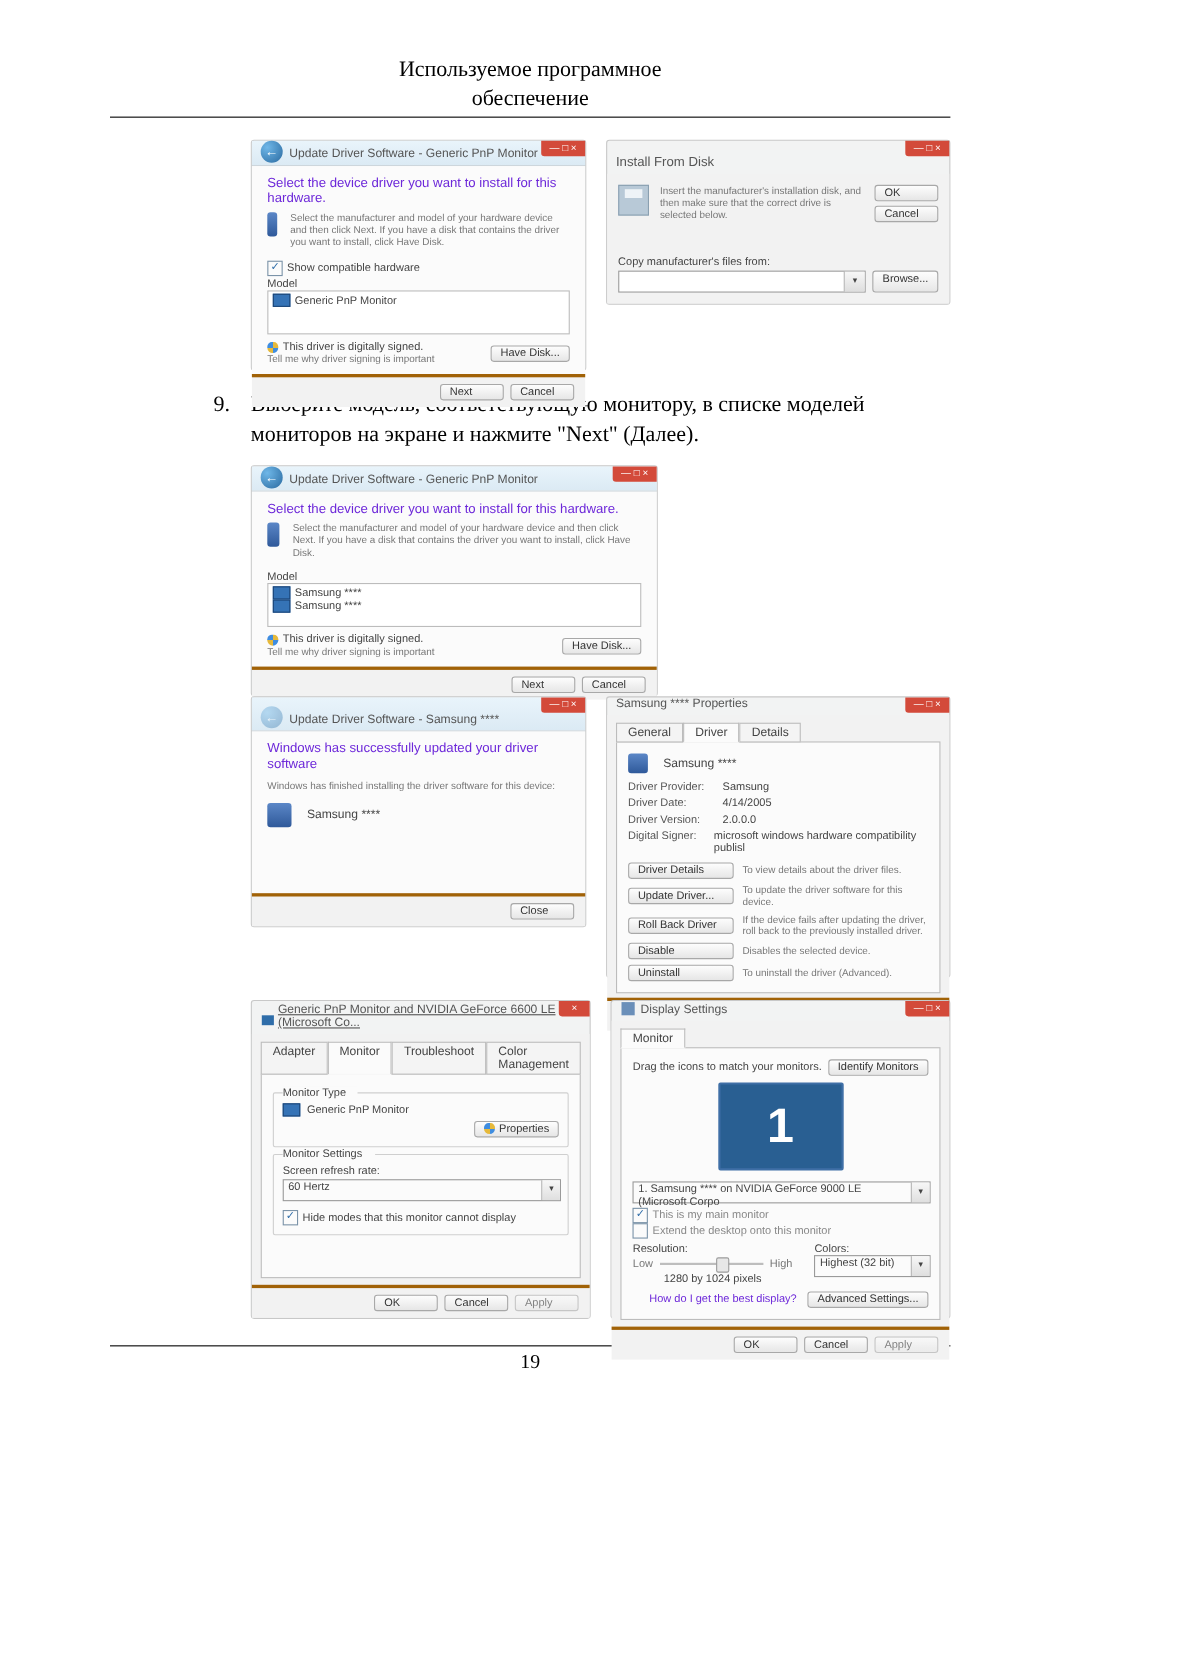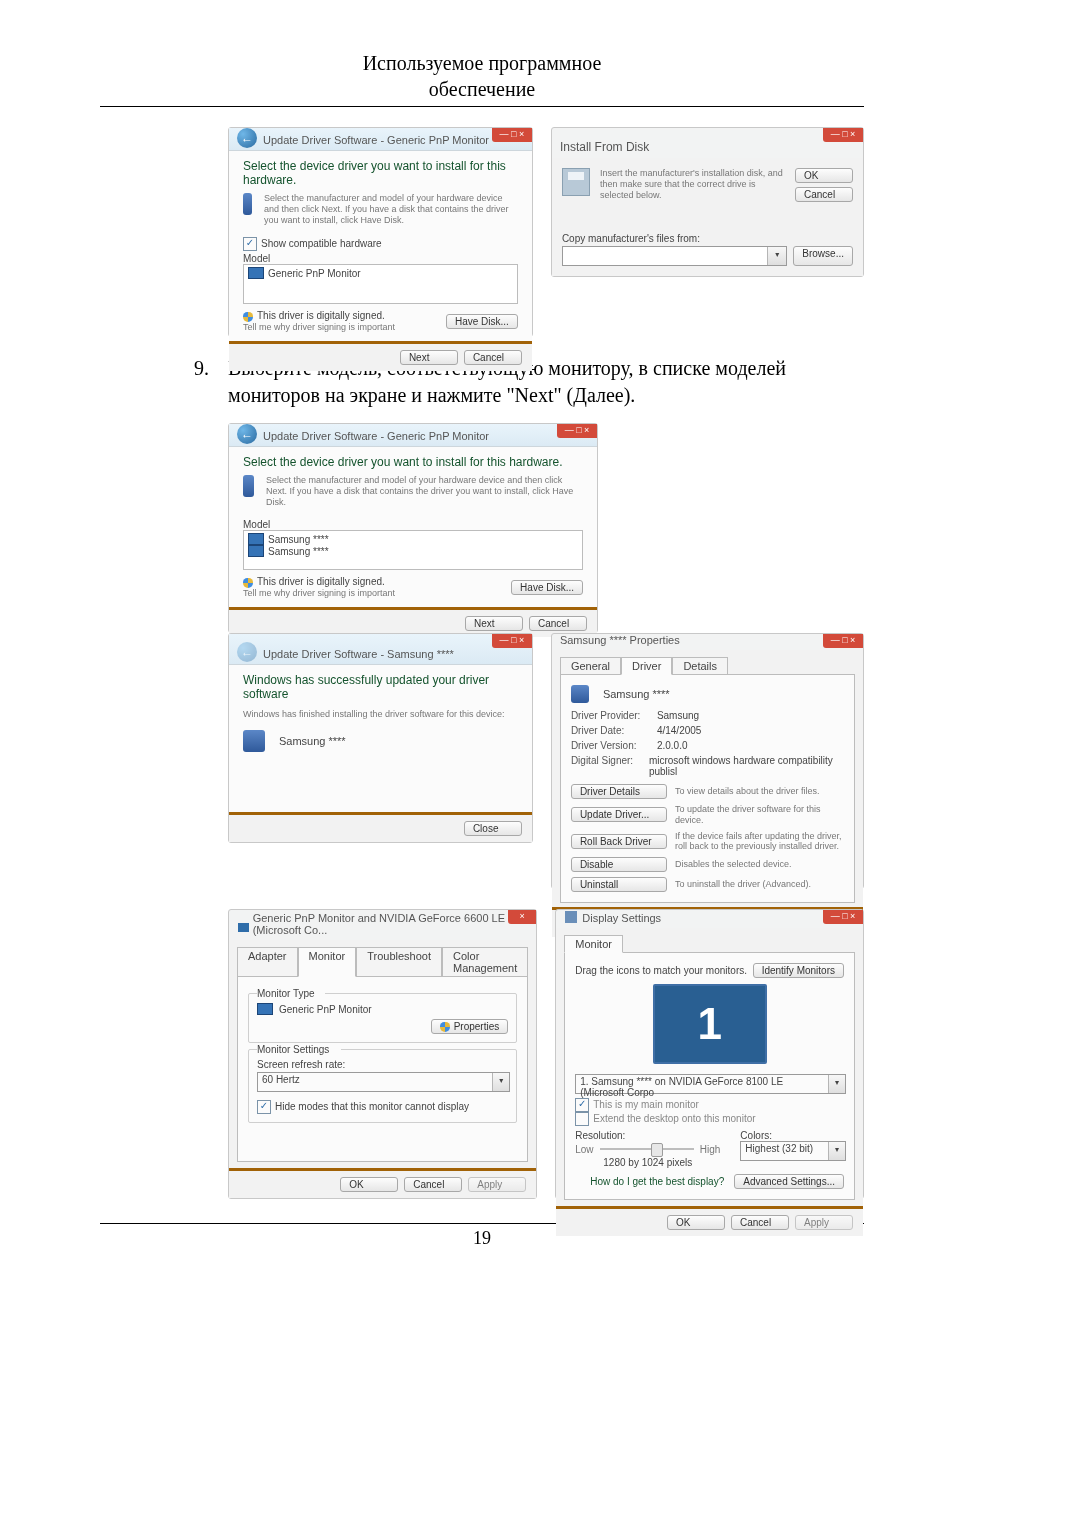--- a/index.html
+++ b/index.html
@@ -97,21 +97,21 @@
     color:#fff; font-size:12px; margin-right:6px;
     margin-bottom:-2px;
   }
   .win .body {
     flex: 1;
     background: #fbfbfb;
     padding: 8px 14px;
     display:flex;
     flex-direction:column;
   }
-  .link { color: #14532d; }
+  .link { color: #6d28d9; }
   .tiny { font-size: 9px; color:#777; line-height:1.2; }
   .chip-icon {
     width: 22px; height: 22px;
     display:inline-block;
     background: linear-gradient(#5b87c7,#2f599a);
     border-radius:3px;
     margin-right:6px;
     vertical-align:top;
   }
   .listbox {
@@ -496,21 +496,21 @@
   </div>
 
   <div class="figrow" style="margin-top:20px;">
 
     <div class="win" style="width:370px;height:290px;">
       <div class="close" style="width:28px;">×</div>
       <div class="titlebar">
         <svg width="14" height="14">
             <rect x="1" y="1" width="12" height="9" fill="#2f6da9"></rect>
           </svg>
-        <span style="margin-left:4px;">Generic PnP Monitor and NVIDIA GeForce 6600 LE (Microsoft Co...</span>
+        <span style="margin-left:4px;text-decoration:underline;">Generic PnP Monitor and NVIDIA GeForce 6600 LE (Microsoft Co...</span>
       </div>
       <div class="body" style="background:#f2f2f2;padding:6px 8px;">
         <div class="tabs">
           <div class="tab">Adapter</div>
           <div class="tab active">Monitor</div>
           <div class="tab">Troubleshoot</div>
           <div class="tab">Color Management</div>
         </div>
         <div class="tab-body">
           <div class="group">
@@ -553,21 +553,21 @@
           </div>
         <div class="tab-body">
           <div style="display:flex;justify-content:space-between;align-items:center;font-size:10px;">
             <span>Drag the icons to match your monitors.</span>
             <span class="btn sm">Identify Monitors</span>
           </div>
           <div class="big-monitor">
               <span>1</span>
             </div>
           <div class="select">
-              <div class="val">1. Samsung **** on NVIDIA GeForce 8100 LE (Microsoft Corpo</div>
+              <div class="val">1. Samsung **** on NVIDIA GeForce 9000 LE (Microsoft Corpo</div>
               <div class="arrow">▾</div>
             </div>
           <div style="font-size:10px;color:#888;margin-top:4px;"><span class="check">✓</span><span>This is my main monitor</span></div>
           <div style="font-size:10px;color:#888;"><span class="check"></span><span>Extend the desktop onto this monitor</span></div>
           <div style="display:flex;gap:20px;margin-top:4px;">
             <div style="flex:1.4;">
               <div style="font-size:10px;">Resolution:</div>
               <div class="slider">
                 <span>Low</span>
                   <div class="track">

